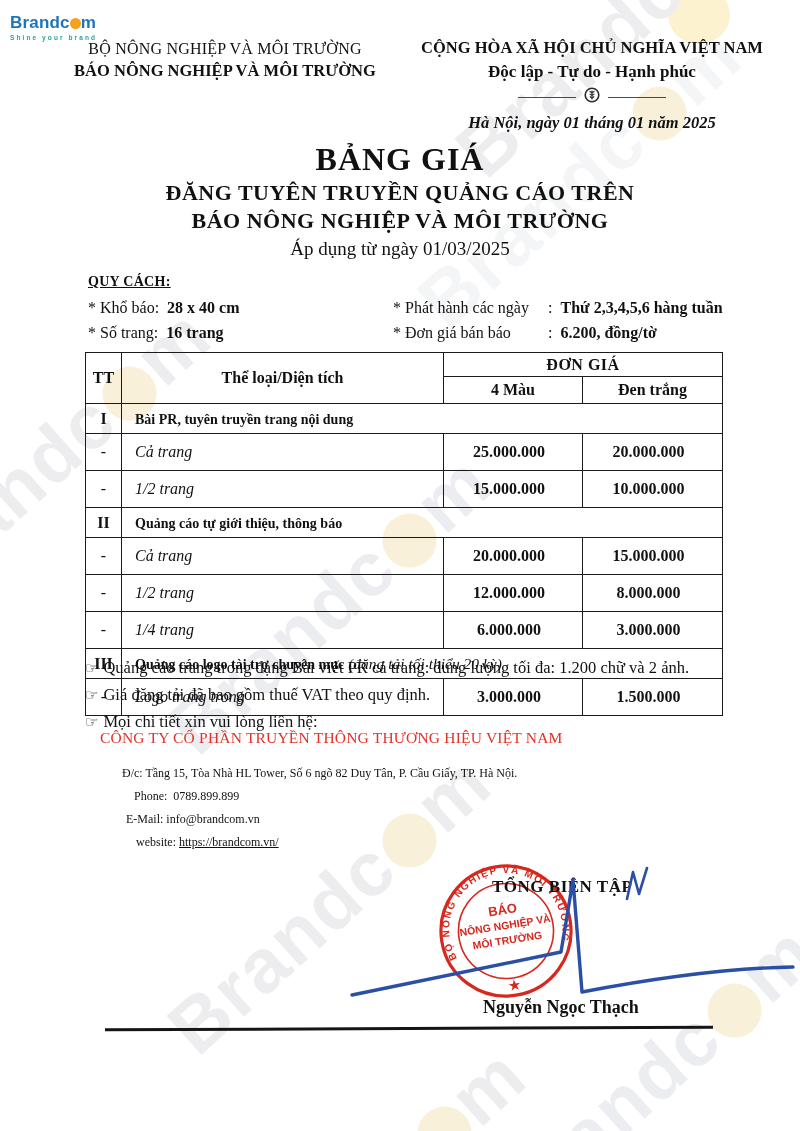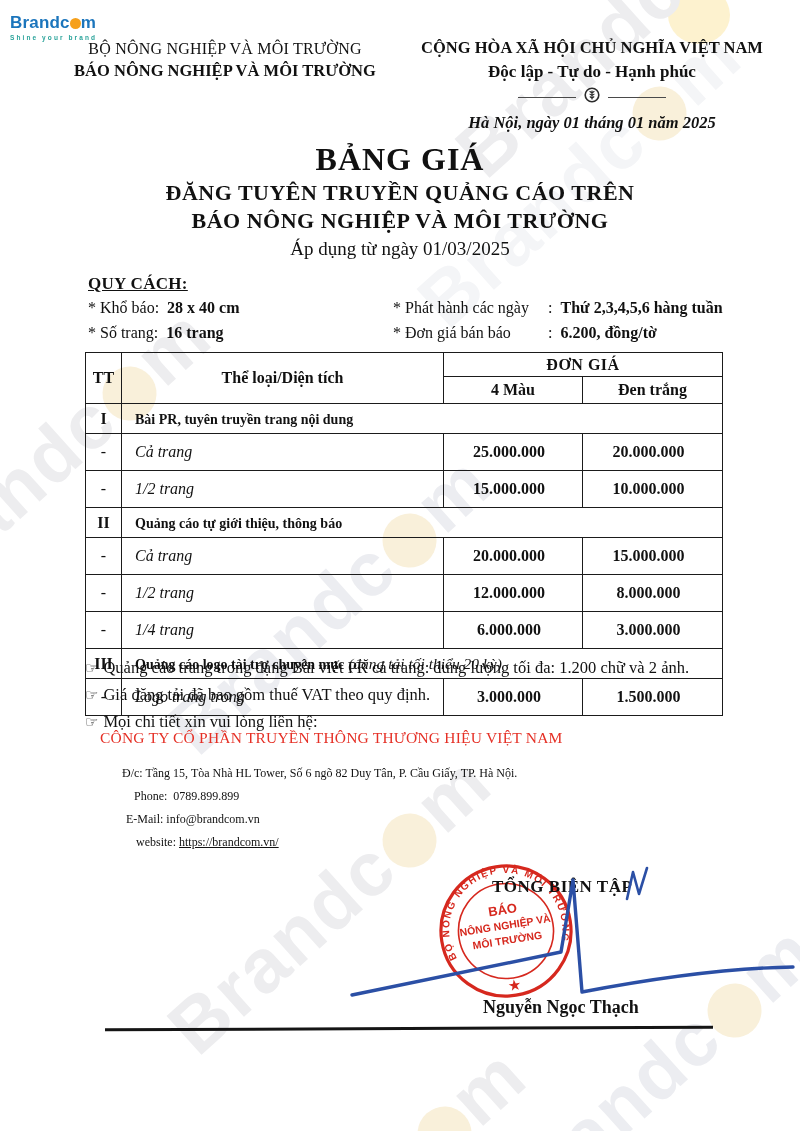--- a/index.html
+++ b/index.html
@@ -36,21 +36,21 @@
   .divider{display:flex;align-items:center;justify-content:center;gap:8px;margin-top:5px;}
   .div-line{width:58px;border-top:1.6px solid #4a4a4a;}
   .date-line{font-size:16.5px;font-weight:700;font-style:italic;margin-top:6px;}
   
   .title{position:absolute;left:0;top:141px;width:800px;text-align:center;z-index:1;}
   .t1{font-size:32px;font-weight:700;letter-spacing:1px;}
   .t2,.t3{font-size:22px;font-weight:700;letter-spacing:.5px;margin-top:2px;}
   .t4{font-size:19px;margin-top:4px;}
   
   .specs{position:absolute;left:88px;top:274px;width:650px;z-index:1;}
-  .specs-h{font-size:17px;font-weight:700;text-decoration:underline;letter-spacing:.3px;}
+  .specs-h{font-size:14px;font-weight:700;text-decoration:underline;letter-spacing:.3px;}
   .spec-col-l{position:absolute;left:0;top:25px;}
   .spec-col-r{position:absolute;left:305px;top:25px;}
   .spec-line{font-size:16px;margin-bottom:7px;white-space:nowrap;}
   .sl{display:inline-block;}
   .sl-r{display:inline-block;width:155px;}
   .spec-val{font-weight:700;margin-left:8px;}
   
   .tablewrap{position:absolute;left:85px;top:352px;z-index:1;}
   table{border-collapse:collapse;width:637px;table-layout:fixed;}
   th,td{border:1.5px solid #1b1b1b;font-size:16px;overflow:hidden;}

